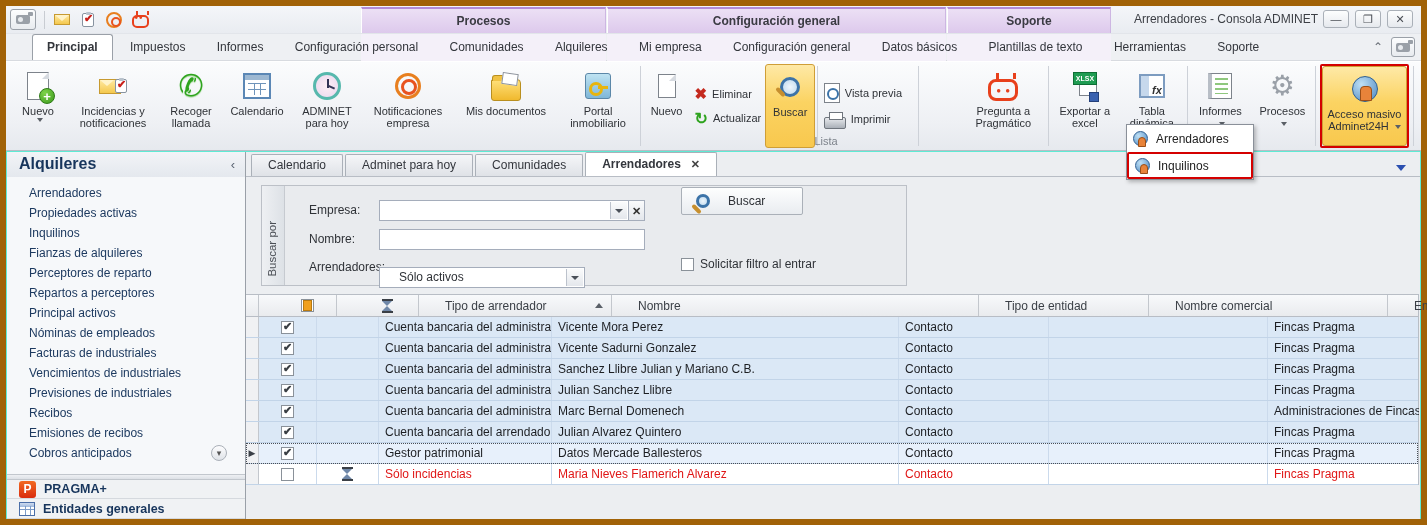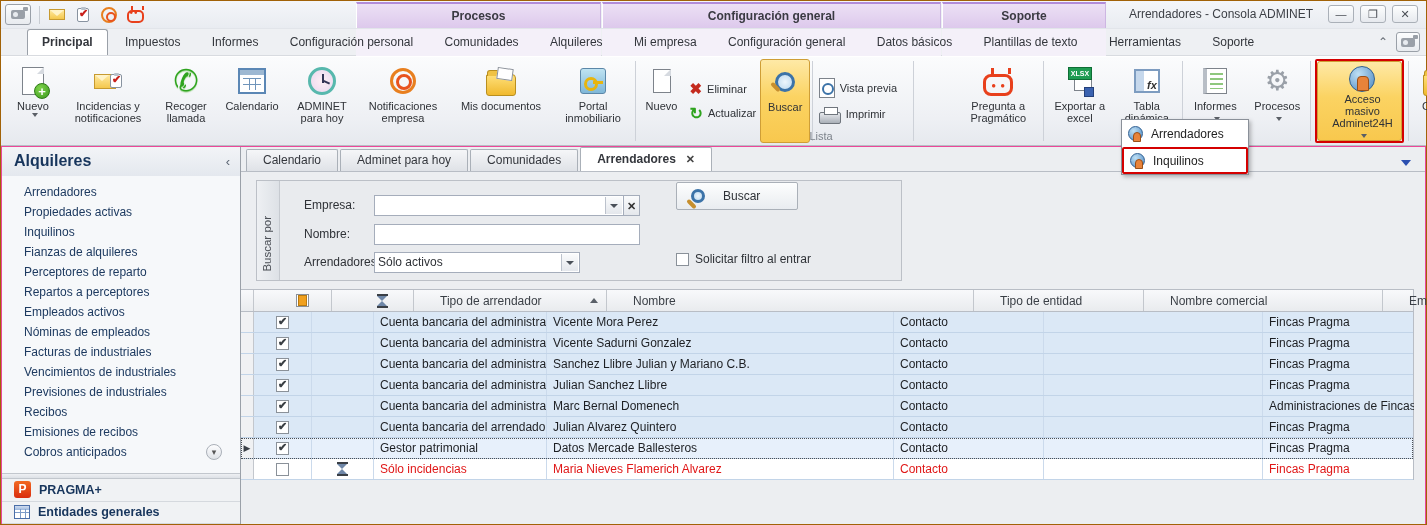--- a/index.html
+++ b/index.html
@@ -1,18 +1,18 @@
 <!DOCTYPE html>
 <html><head>
 <meta charset="utf-8">
 <style>
   * { margin:0; padding:0; box-sizing:border-box; }
   html,body { width:1427px; height:525px; overflow:hidden; }
   body { font-family:"Liberation Sans", sans-serif; font-size:12px; color:#222; background:#eef0f3; }
-  .window { position:absolute; inset:0; border:1px solid #a16207; background:#ec4899; }
+  .window { position:absolute; inset:0; border:6px solid #a16207; background:#5eead4; }
 
   
   .titlebar { position:absolute; left:0; top:0; width:100%; height:28px;
     background:linear-gradient(#f4f6f9,#e9ecf1); border-bottom:1px solid #e2e5ea; }
   .qat { position:absolute; left:4px; top:3px; display:flex; align-items:center; gap:8px; }
   .appicon-box { width:26px; height:21px; border:1px solid #9aa0a8; border-radius:3px;
     background:linear-gradient(#fcfdfe,#e8ebef); display:flex; align-items:center; justify-content:center; }
   .qat-sep { width:1px; height:18px; background:#c8ccd2; }
   .mini { width:18px; height:16px; display:flex; align-items:center; justify-content:center; font-size:14px; }
   .cam { width:14px; height:9px; background:#9aa0a8; border-radius:2px; position:relative; }
@@ -382,21 +382,21 @@
         <span class="lbl"><span>Informes</span><br><span class="caret"></span></span>
       </div>
       <div class="bigbtn" style="min-width:62px;">
         <span class="ic">
             <span class="gear">⚙</span>
           </span>
         <span class="lbl"><span>Procesos</span><br><span class="caret"></span></span>
       </div>
       <div class="rsep"></div>
       <div class="redbox" style="margin:0 2px;">
-        <div class="bigbtn hl" style="min-width:82px; height:100%;padding-left:10px;">
+        <div class="bigbtn hl" style="min-width:82px; height:100%;">
           <span class="ic">
               <span class="globe"></span>
             </span>
           <span class="lbl"><span>Acceso masivo Adminet24H</span> <span class="caret"></span></span>
         </div>
       </div>
       <div class="rsep"></div>
       <div class="bigbtn" style="min-width:54px;">
         <span class="ic">
           <span class="folder" style="position:relative;">
@@ -427,21 +427,21 @@
         <span class="sb-title">Alquileres</span>
         <span class="sb-collapse">‹</span>
       </div>
       <div class="sb-list">
         <div class="sb-item">Arrendadores</div>
         <div class="sb-item">Propiedades activas</div>
         <div class="sb-item">Inquilinos</div>
         <div class="sb-item">Fianzas de alquileres</div>
         <div class="sb-item">Perceptores de reparto</div>
         <div class="sb-item">Repartos a perceptores</div>
-        <div class="sb-item">Empleados activos</div>
+        <div class="sb-item">Principal activos</div>
         <div class="sb-item">Nóminas de empleados</div>
         <div class="sb-item">Facturas de industriales</div>
         <div class="sb-item">Vencimientos de industriales</div>
         <div class="sb-item">Previsiones de industriales</div>
         <div class="sb-item">Recibos</div>
         <div class="sb-item">Emisiones de recibos</div>
         <div class="sb-item">
           <span>Cobros anticipados</span>
           <span class="circ">▾</span>
         </div>
@@ -480,21 +480,21 @@
             <div class="fld" style="left:94px; top:14px; width:250px;">
               <span></span>
               <span class="combo-arrow"></span>
             </div>
             <span class="clear-btn" style="left:344px; top:14px;">✕</span>
             <label style="top:46px;">Nombre:</label>
             <div class="fld" style="left:94px; top:43px; width:266px;">
               <span></span>
             </div>
             <label style="top:74px;">Arrendadores:</label>
-            <div class="fld" style="left:94px; top:71px; width:206px; line-height:19px; padding-left:3px;">
+            <div class="fld" style="left:94px; top:81px; width:206px; line-height:19px; padding-left:19px;">
               <span>Sólo activos</span>
               <span class="combo-arrow"></span>
             </div>
           </div>
         </div>
         <div class="buscar-btn">
           <span class="mag"></span>
           <span>Buscar</span>
         </div>
         <div class="filter-check">

